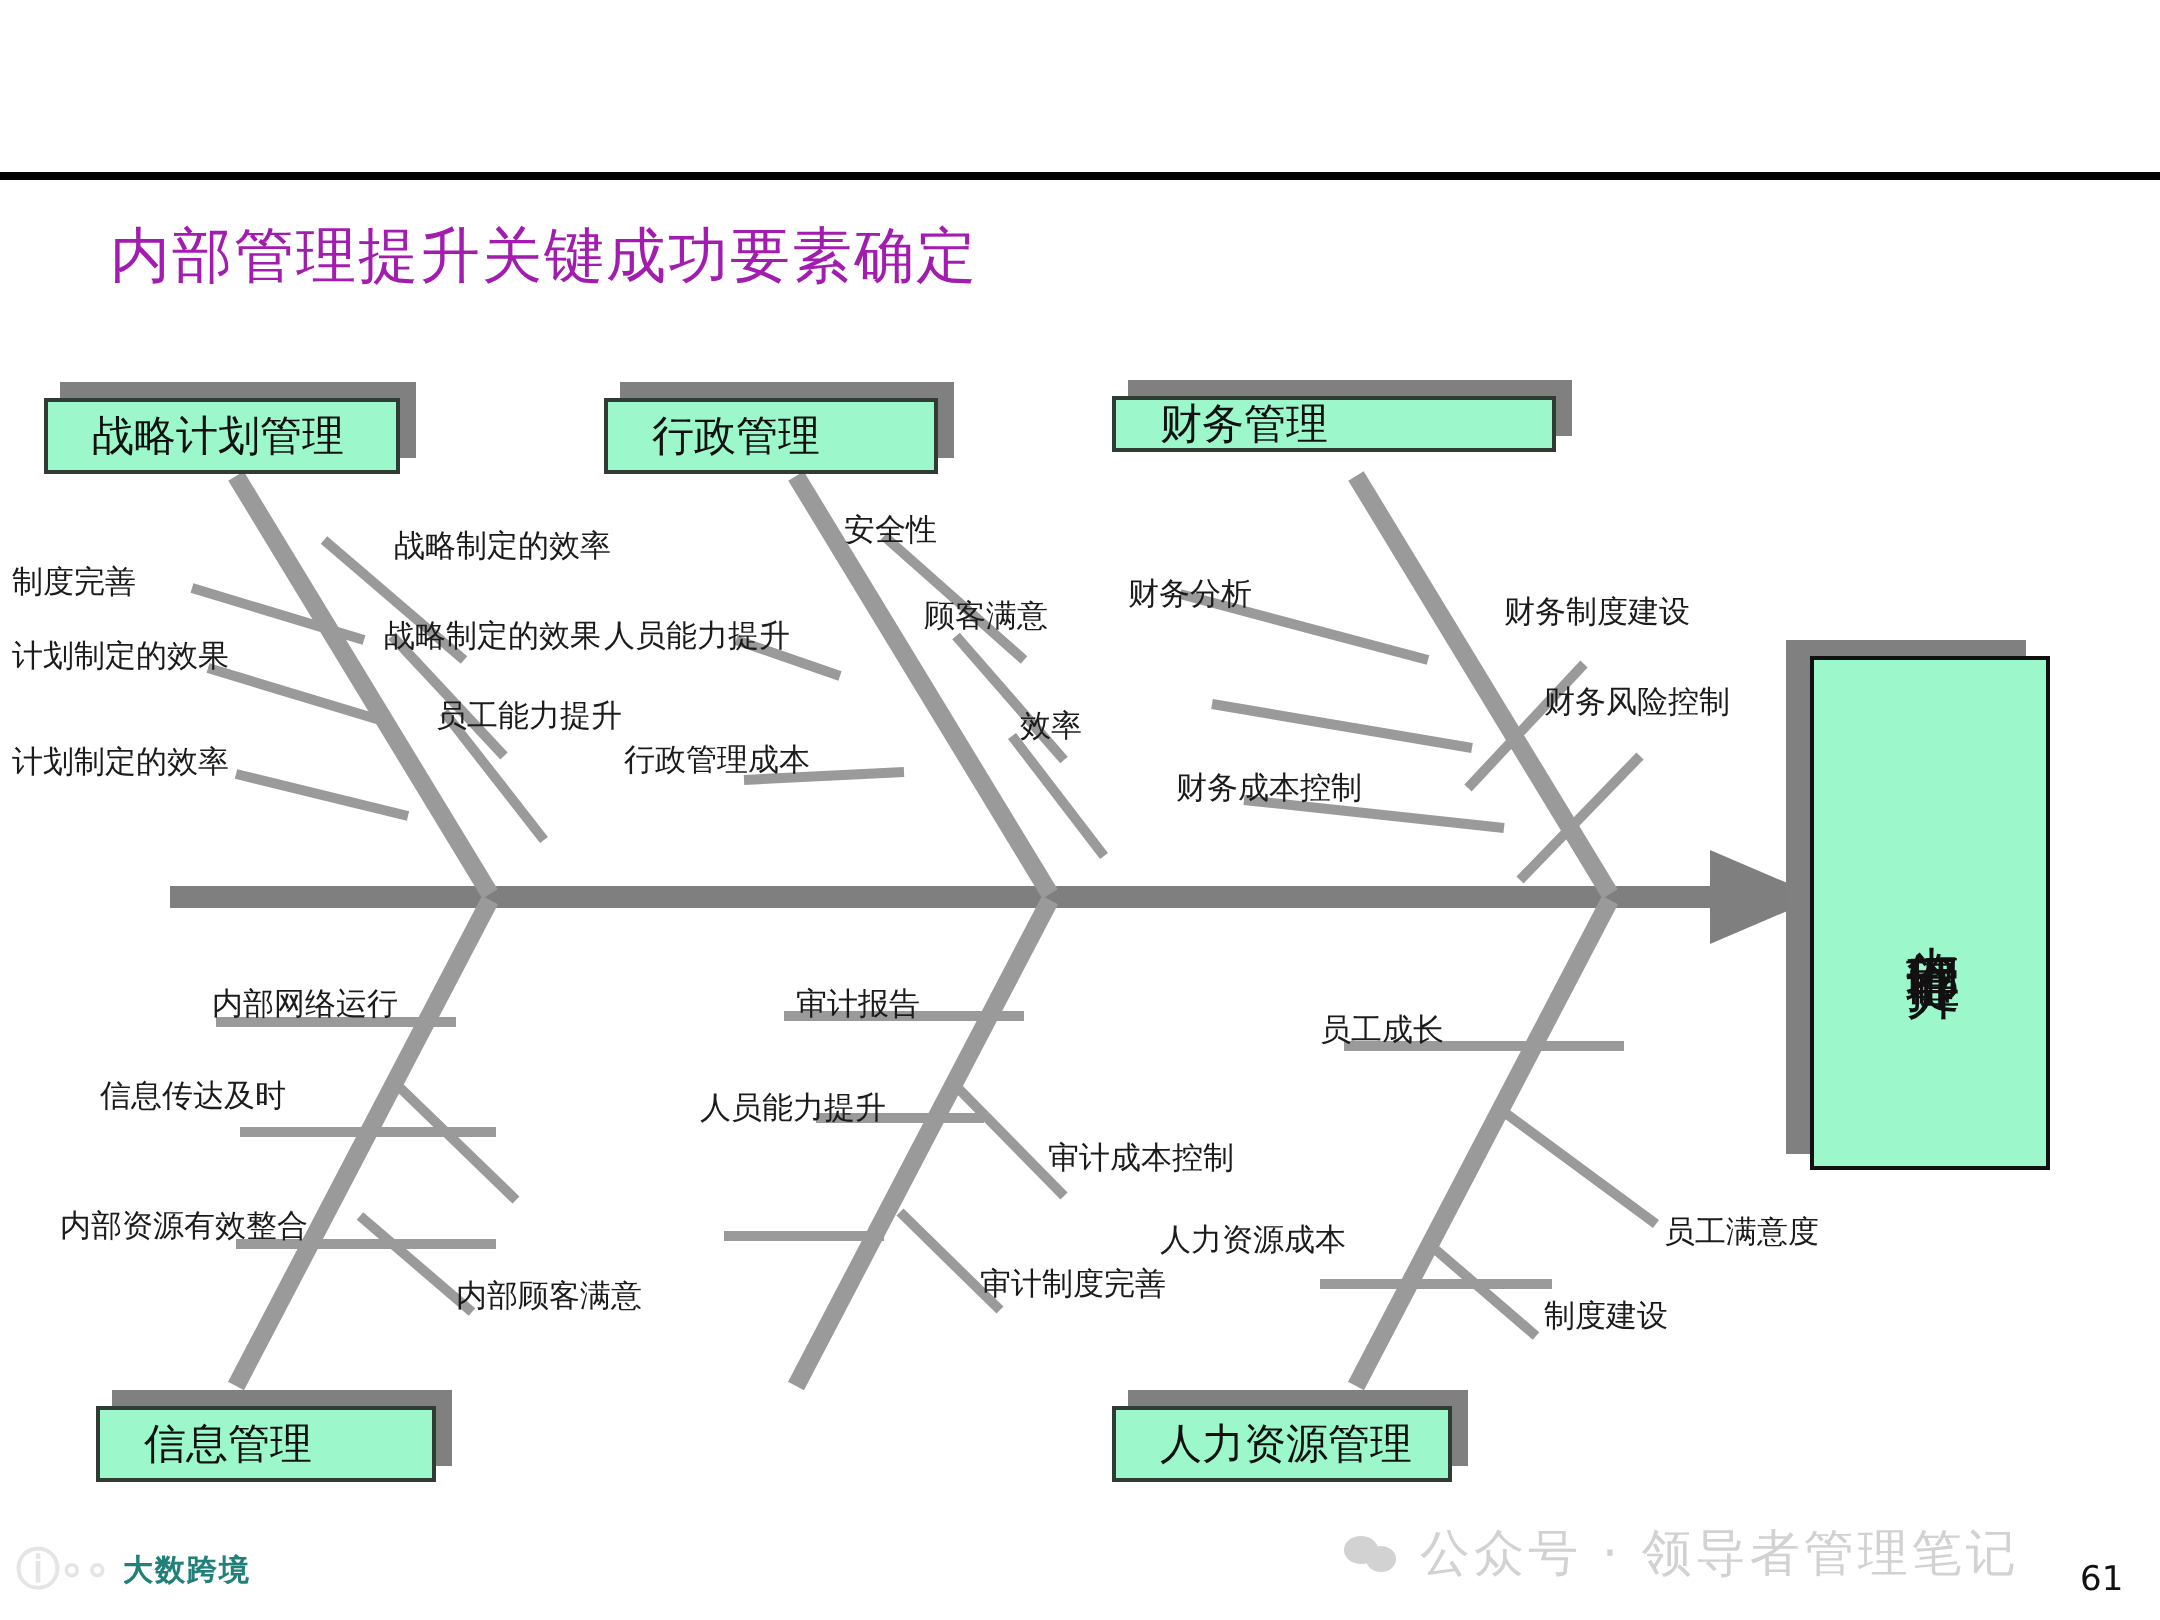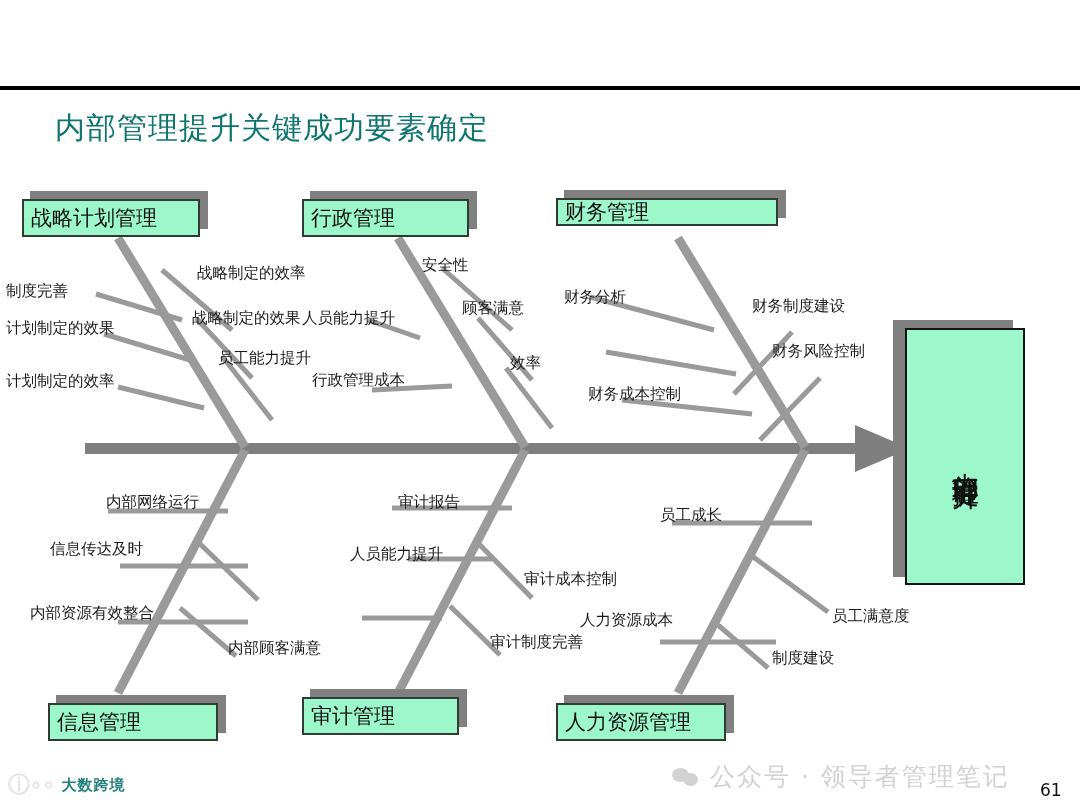--- a/index.html
+++ b/index.html
@@ -11,37 +11,37 @@
   #stage{position:absolute;left:0;top:0;width:1080px;height:810px;}
   #svg{position:absolute;left:0;top:0;width:1080px;height:810px;}
 
   .top-rule{
     position:absolute;left:0;top:86px;width:1080px;height:4px;
     background:#000000;
   }
 
   .title{
     position:absolute;left:55px;top:108px;
-    font-size:30px;color:#0f766e;letter-spacing:1px;white-space:nowrap;
+    font-size:30px;color:#a21caf;letter-spacing:1px;white-space:nowrap;
     font-family:"DejaVu Serif","Liberation Serif",serif;font-weight:normal;
   }
 
   
   .catbox{position:absolute;}
   .catbox .shadow{
     position:absolute;left:8px;top:-8px;width:100%;height:100%;
     background:#808080;
   }
   .catbox .face{
     position:absolute;left:0;top:0;width:100%;height:100%;
     background:#9CF8CB;border:2px solid #2f3b33;box-sizing:border-box;
     display:flex;align-items:center;
   }
   .catbox .face span{
-    padding-left:7px;font-size:21px;color:#111;white-space:nowrap;
+    padding-left:22px;font-size:21px;color:#111;white-space:nowrap;
     font-family:"DejaVu Serif","Liberation Serif",serif;
   }
 
   
   #resultbox{position:absolute;left:905px;top:328px;width:120px;height:257px;}
   #resultbox .shadow{
     position:absolute;left:-12px;top:-8px;width:120px;height:257px;background:#808080;
   }
   #resultbox .face{
     position:absolute;left:0;top:0;width:120px;height:257px;
@@ -190,26 +190,20 @@
     </div>
   </div>
 
   <div class="catbox" style="left:48px;top:703px;width:170px;height:38px;">
     <div class="shadow"></div>
     <div class="face">
       <span>信息管理</span>
     </div>
   </div>
 
-  <div class="catbox" style="left:302px;top:697px;width:157px;height:38px;">
-    <div class="shadow"></div>
-    <div class="face">
-      <span>审计管理</span>
-    </div>
-  </div>
 
   <div class="catbox" style="left:556px;top:703px;width:170px;height:38px;">
     <div class="shadow"></div>
     <div class="face">
       <span>人力资源管理</span>
     </div>
   </div>
 
   <div id="resultbox">
     <div class="shadow"></div>

